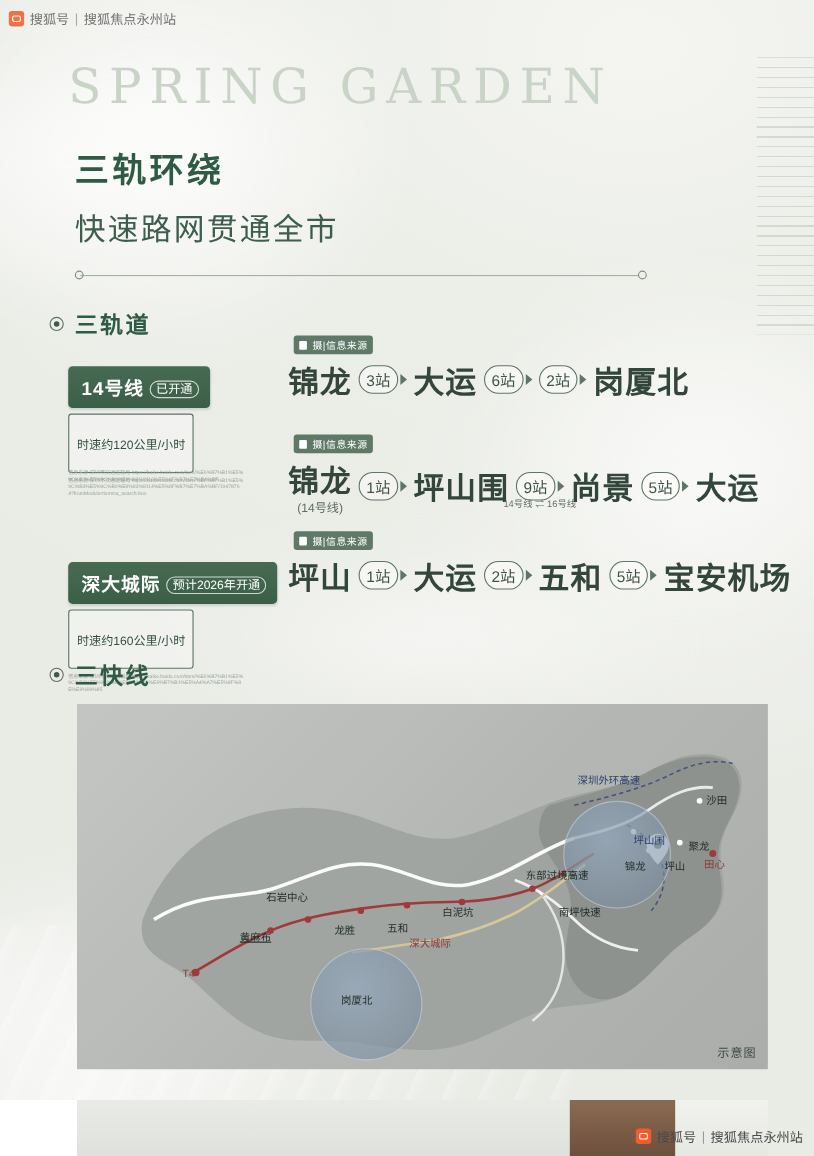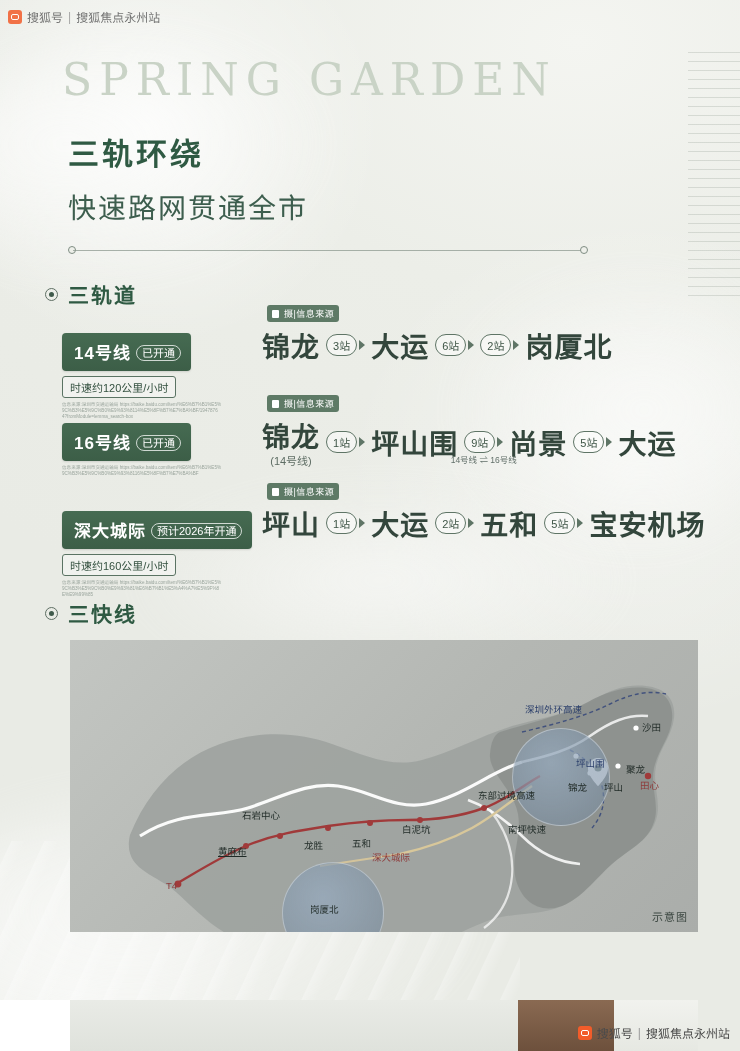--- a/index.html
+++ b/index.html
@@ -237,21 +237,21 @@
     padding: 1px 5px;
     margin-left: 5px;
     position: relative;
     top: -2px;
   }
   .speed {
     margin-top: 5px;
     display: inline-block;
     border: 1px solid #5a7363;
     border-radius: 3px;
-    padding: 2px 7px;
+    padding: 18px 7px;
     font-size: 11px;
     color: #33503f;
     background: rgba(255,255,255,.35);
     white-space: nowrap;
   }
   .srcnote {
     margin-top: 4px;
     font-size: 4.6px;
     line-height: 6px;
     color: #9aa59d;
@@ -310,21 +310,21 @@
   }
   .gap {
     display: flex;
     align-items: center;
     gap: 2px;
     position: relative;
   }
   .gap .oval {
     border: 1px solid #5f7566;
     border-radius: 14px;
-    font-size: 11px;
+    font-size: 14px;
     color: #3e5546;
     padding: 2px 6px;
     background: rgba(255,255,255,.45);
     white-space: nowrap;
   }
   .gap .arrow {
     width: 0; height: 0;
     border-top: 5px solid transparent;
     border-bottom: 5px solid transparent;
     border-left: 6px solid #5f7566;
@@ -338,21 +338,21 @@
     color: #62706a;
     white-space: nowrap;
   }
 
   
   .map-wrap {
     position: absolute;
     left: 70px;
     top: 640px;
     width: 628px;
-    height: 292px;
+    height: 332px;
     background: #b9bcb9;
     overflow: hidden;
   }
   .map-wrap .grad {
     position: absolute; inset: 0;
     background: linear-gradient(135deg, #c3c6c2 0%, #b4b7b3 50%, #aaadaa 100%);
   }
   .map-note {
     position: absolute;
     right: 10px;
@@ -474,23 +474,20 @@
       <span class="st">岗厦北</span>
     </div>
   </div>
 
   <div class="line-row" id="row-16">
     <div class="tag-src" id="tag-16">
       <span class="micon"></span>
       <span>摄|信息来源</span>
     </div>
     <div class="badge-col">
-      <div class="badge">
-        <span>16号线</span><span class="small">已开通</span>
-      </div>
       <div class="srcnote">信息来源:深圳市交通运输局 https://baike.baidu.com/item/%E6%B7%B1%E5%9C%B3%E5%9C%B0%E9%93%8116%E5%8F%B7%E7%BA%BF</div>
     </div>
     <div class="stations">
       <span class="st">
         <span>锦龙</span>
         <small class="sub">(14号线)</small>
       </span>
       <span class="gap">
         <span class="oval">1站</span>
         <span class="arrow"></span>

